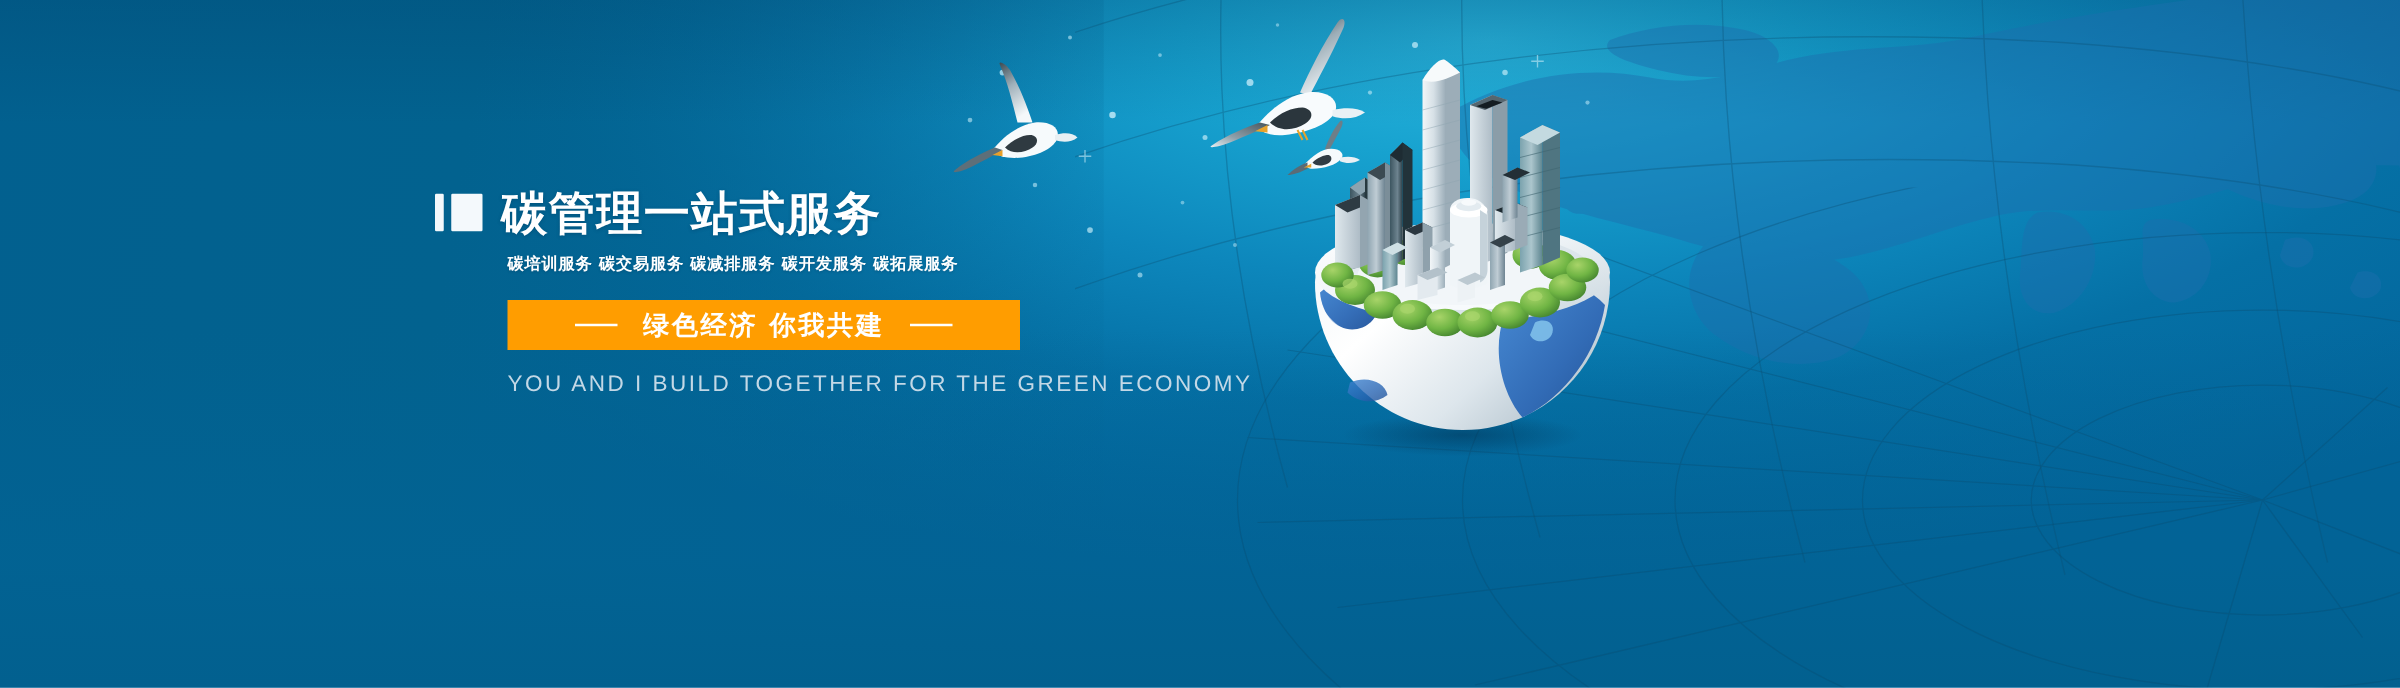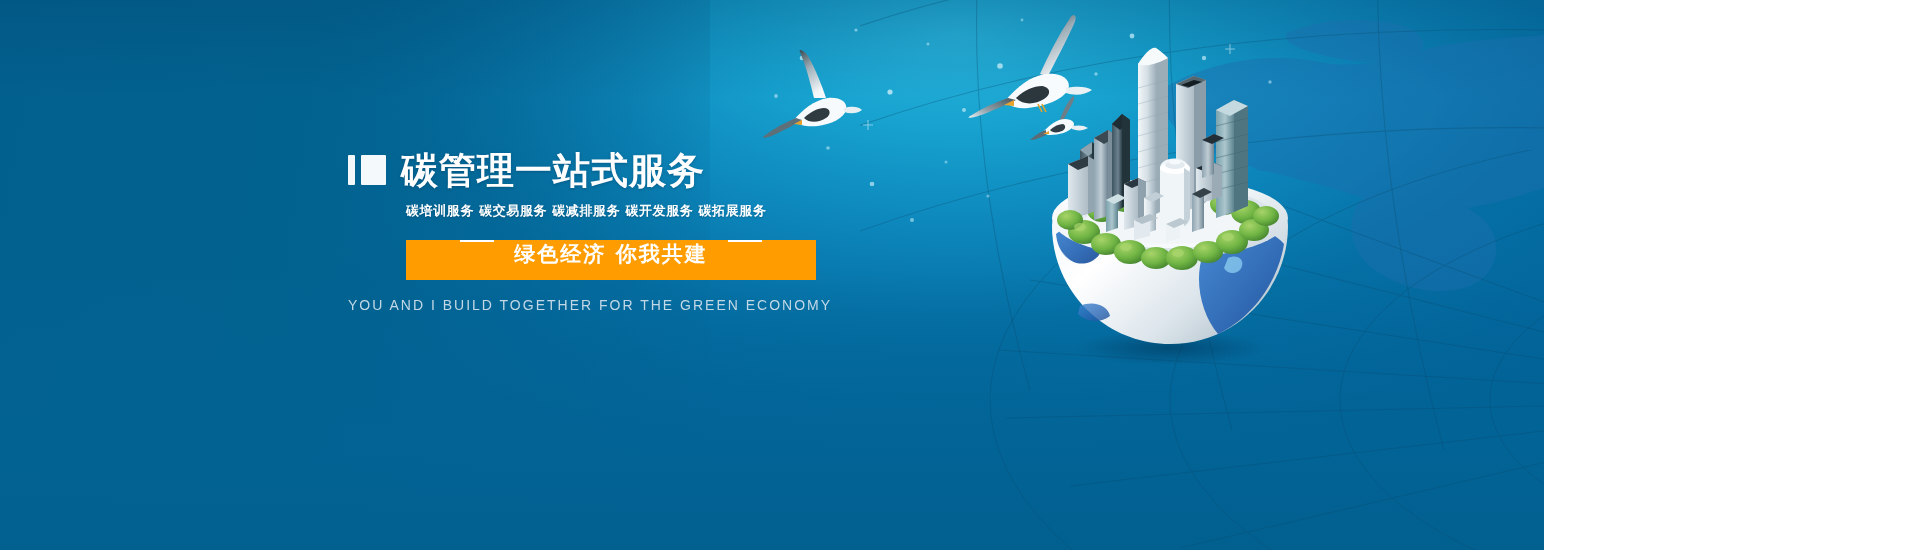--- a/index.html
+++ b/index.html
@@ -4,21 +4,21 @@
 <style>
   * { margin:0; padding:0; box-sizing:border-box; }
   html, body {
     width:1920px; height:550px; overflow:hidden;
     font-family:"Liberation Sans", sans-serif;
   }
 
   
   .banner{
     position:relative;
-    width:1544px; height:550px;
+    width:1920px; height:550px;
     overflow:hidden;
     background:#026497;
   }
 
   
   .bg-base{
     position:absolute; inset:0;
     background:
       radial-gradient(ellipse 58% 78% at 62% 6%,
           #2ab6de 0%, #17a2cf 22%, #0d87bc 45%, #0570a5 68%, #02639a 100%),
@@ -118,41 +118,41 @@
     color:#ffffff; letter-spacing:.6px;
     white-space:nowrap;
     text-shadow:0 1px 2px rgba(0,40,70,.28);
   }
 
   
   .slogan{
     margin-top:20px; margin-left:58px;
     width:410px; height:40px;
     background:#ff9d00;
-    display:flex; align-items:flex-start; justify-content:center;
+    display:flex; align-items:center; justify-content:center;
     gap:20px;
   }
   .dash{
     width:34px; height:2px; background:#ffffff;
     flex:0 0 auto;
   }
   .slogan-text{
     font-family:"DejaVu Sans", sans-serif;
     font-size:21px; font-weight:bold;
     color:#ffffff; letter-spacing:2px;
     white-space:nowrap;
   }
 
   
   .tagline{
-    margin-top:17px; 
+    margin-top:17px; margin-left:58px;
     width:410px;
     text-align:center;
     font-family:"Liberation Sans", sans-serif;
-    font-size:14px; font-weight:normal;
+    font-size:18px; font-weight:normal;
     color:#c3d8e6; letter-spacing:2.0px;
     white-space:nowrap;
   }
 </style>
 </head>
 <body>
 
 <div class="banner">
 
   <div class="bg-base"></div>

